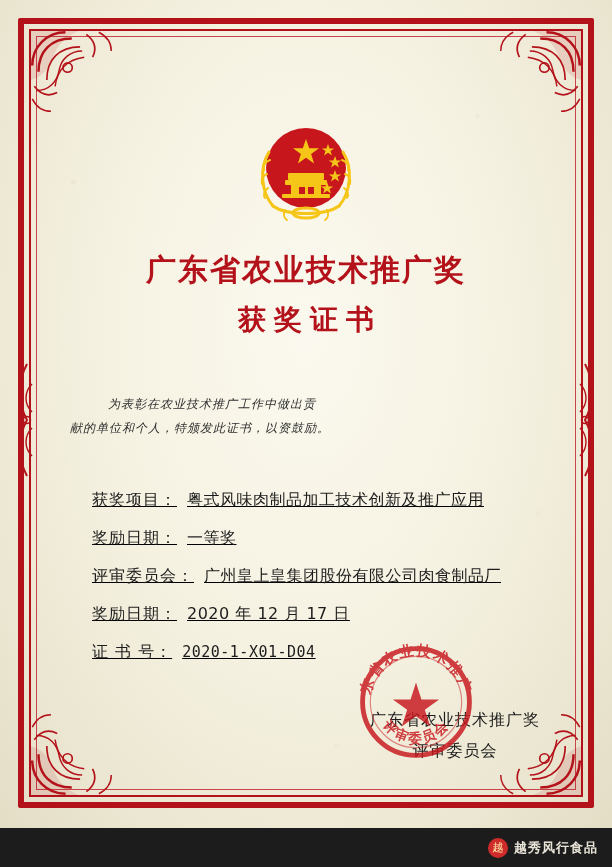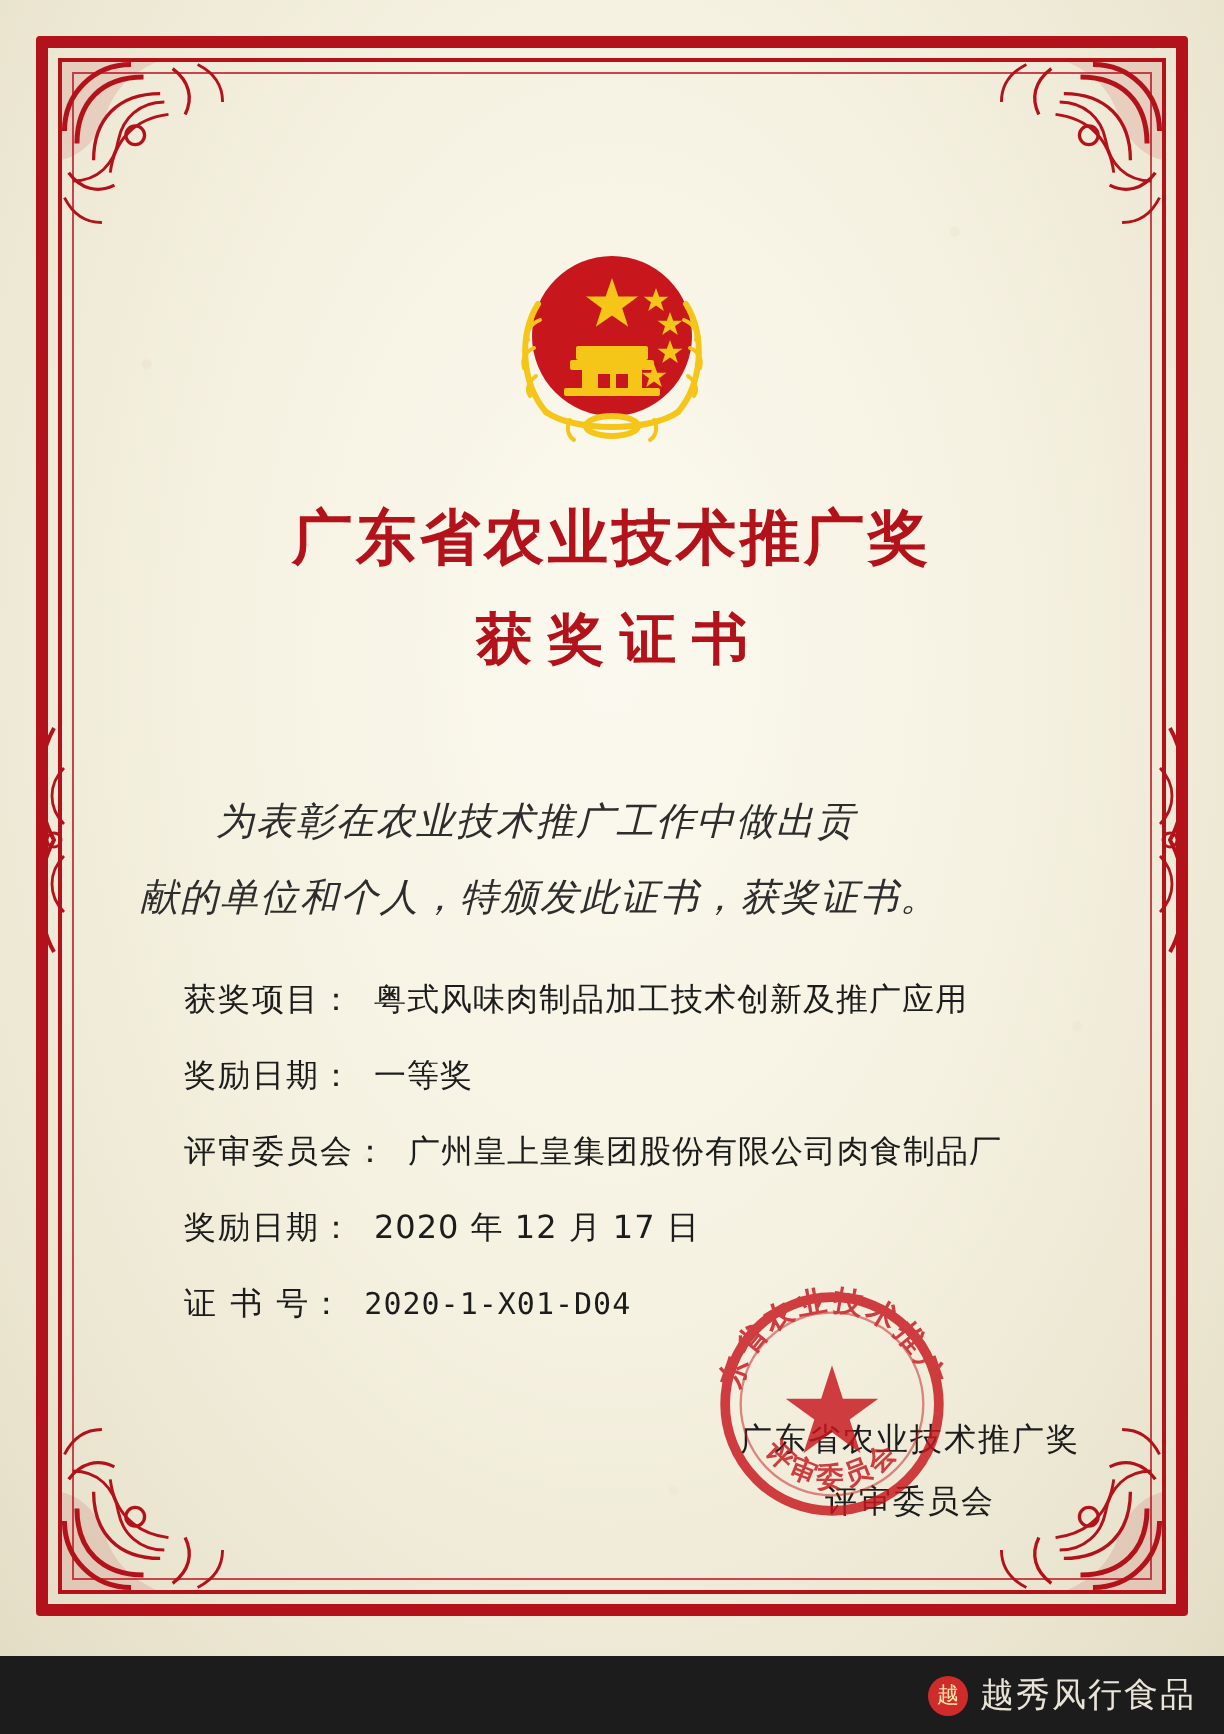--- a/index.html
+++ b/index.html
@@ -107,34 +107,34 @@
     letter-spacing: 8px;
     text-indent: 8px;
     line-height: 1.15;
   }
 
   
   .body-text {
     position: absolute;
     left: 70px; right: 66px; top: 392px;
     font-family: "DejaVu Serif", serif;
-    font-size: 19px;
+    font-size: 12px;
     color: #2d2d2d;
     line-height: 2.0;
     letter-spacing: 1px;
     text-align: justify;
     font-style: italic;
   }
   .body-text .line1 { display: block; text-indent: 38px; }
   .body-text .line2 { display: block; }
 
   
   .fields {
     position: absolute;
-    left: 92px; right: 70px; top: 490px;
+    left: 92px; right: 70px; top: 490px; text-decoration: underline;
   }
   .field-row {
     display: flex;
     align-items: baseline;
     margin-bottom: 17px;
     font-size: 16px;
     color: #222;
   }
   .field-label {
     font-family: "DejaVu Sans", sans-serif;
@@ -196,23 +196,24 @@
     width: 20px; height: 20px;
     border-radius: 50%;
     background: #cf2b2b;
     display: flex; align-items: center; justify-content: center;
     color: #ffe9a8;
     font-size: 11px;
     font-family: "DejaVu Sans", sans-serif;
   }
   .footer-text {
     color: #e9e4d8;
-    font-size: 17px;
+    font-size: 13px;
     font-family: "DejaVu Sans", sans-serif;
     letter-spacing: 1px;
+    font-weight: bold;
   }
 </style>
 </head>
 <body>
 
 <div class="certificate">
   <div class="paper-grain"></div>
 
   <div class="border-outer"></div>
   <div class="border-mid"></div>
@@ -339,21 +340,21 @@
     </div>
   </div>
 
   <div class="title-block">
     <div class="title-main">广东省农业技术推广奖</div>
     <div class="title-sub">获奖证书</div>
   </div>
 
   <div class="body-text">
     <span class="line1">为表彰在农业技术推广工作中做出贡</span>
-    <span class="line2">献的单位和个人，特颁发此证书，获奖证书。</span>
+    <span class="line2">献的单位和个人，特颁发此证书，以资鼓励。</span>
   </div>
 
   <div class="fields">
     <div class="field-row">
       <span class="field-label">获奖项目：</span>
       <span class="field-value">粤式风味肉制品加工技术创新及推广应用</span>
     </div>
     <div class="field-row">
       <span class="field-label">奖励日期：</span>
       <span class="field-value">一等奖</span>

